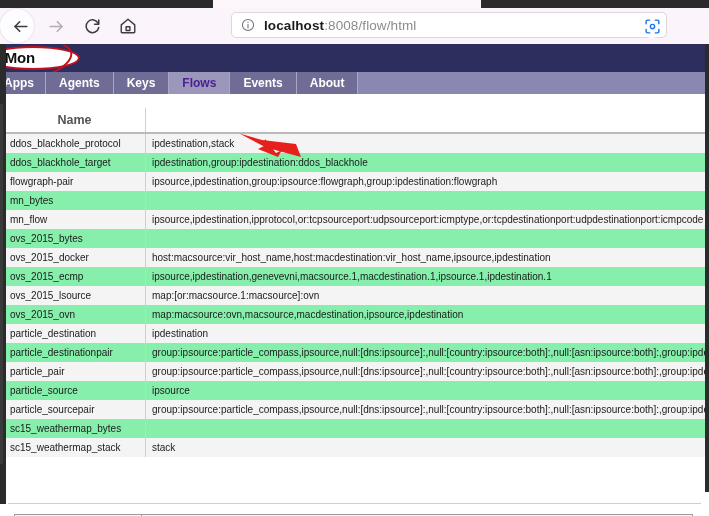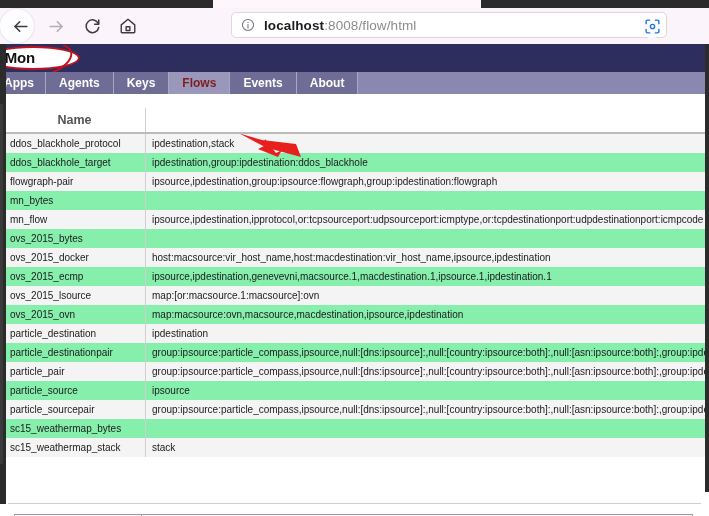--- a/index.html
+++ b/index.html
@@ -45,21 +45,21 @@
   .logo .ltext{position:absolute;left:10px;top:3px;font-size:15px;font-weight:700;color:#111;
                letter-spacing:-.3px;}
   .prodname{position:absolute;left:84px;top:3px;font-size:17px;font-weight:700;color:#fff;
             letter-spacing:-.2px;}
 
   .navbar{position:relative;width:709px;height:22px;background:#8a87b0;display:flex;}
   .navtab{height:22px;padding:0 13px;display:flex;align-items:center;justify-content:center;
           font-size:12px;font-weight:700;color:#fff;background:#6f6c96;
           border-right:1px solid #a9a7c4;box-sizing:border-box;white-space:nowrap;}
   .navtab:first-child{padding-left:4px;padding-right:11px;}
-  .navtab.sel{background:#9a97bb;color:#7f1d1d;}
+  .navtab.sel{background:#9a97bb;color:#4c1d95;}
   .navfill{flex:1;background:#8a87b0;}
 
   .arrow{position:absolute;left:238px;top:88px;width:66px;height:26px;z-index:30;}
 
   
   .tblwrap{position:absolute;left:4px;top:64px;width:701px;}
   table.flows{border-collapse:collapse;table-layout:fixed;width:900px;}
   table.flows th{font-size:12.5px;color:#555;font-weight:700;text-align:center;
      padding:5px 6px;border-bottom:2px solid #bbb;background:#fff;}
   table.flows th.c1{width:129px;border-right:1px solid #cfcfcf;}

